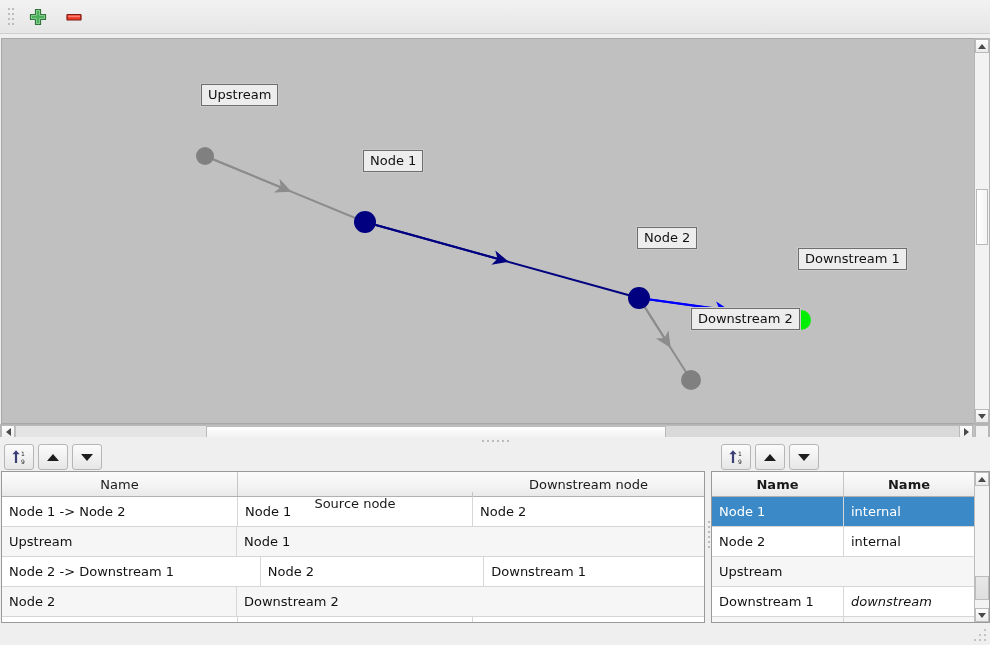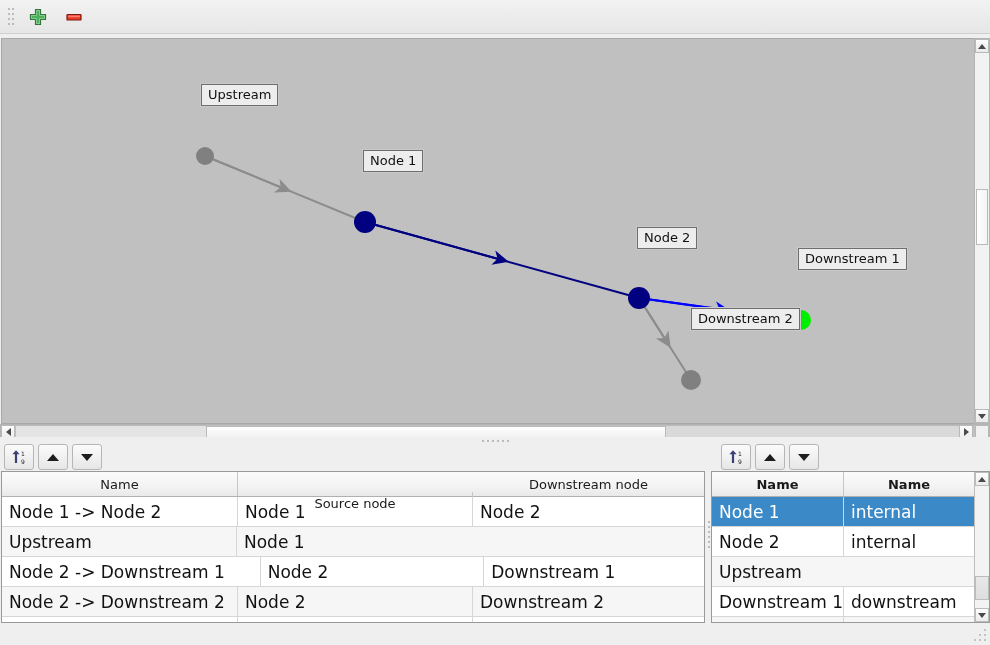--- a/index.html
+++ b/index.html
@@ -219,21 +219,21 @@
     box-sizing: border-box;
     border-bottom: 1px solid #d6d6d6;
   }
   .trow.odd  { background: #ffffff; }
   .trow.even { background: #f6f6f6; }
   .trow.sel  { background: #3b8ac7; }
   .trow.sel .td { color: #ffffff; }
   .td {
     display: flex; align-items: center;
     padding-left: 7px;
-    font-size: 17px;
+    font-size: 13px;
     color: #121212;
     border-right: 1px solid #d6d6d6;
     box-sizing: border-box;
     height: 100%;
     overflow: hidden; white-space: nowrap;
   }
   .td:last-child { border-right: none; }
 
   
   .tbl-vscroll {
@@ -416,21 +416,20 @@
     <div class="trow even">
       <div class="td" style="width:235px;">Upstream</div>
       <div class="td" style="width:231px;">Node 1</div>
     </div>
     <div class="trow odd">
       <div class="td" style="width:272px;">Node 2 -&gt; Downstream 1</div>
       <div class="td" style="width:235px;">Node 2</div>
       <div class="td" style="width:231px;">Downstream 1</div>
     </div>
     <div class="trow even">
-      <div class="td" style="width:236px;">Node 2 -&gt; Downstream 2</div>
       <div class="td" style="width:235px;">Node 2</div>
       <div class="td" style="width:231px;">Downstream 2</div>
     </div>
     <div class="trow odd" style="height:14px;">
       <div class="td" style="width:236px;"></div>
       <div class="td" style="width:235px;"></div>
       <div class="td" style="width:231px;"></div>
     </div>
   </div>
 </div>
@@ -477,21 +476,21 @@
     </div>
     <div class="trow odd" style="width:262px;">
       <div class="td" style="width:132px;">Node 2</div>
       <div class="td" style="width:130px;">internal</div>
     </div>
     <div class="trow even" style="width:262px;">
       <div class="td" style="width:132px;">Upstream</div>
     </div>
     <div class="trow odd" style="width:262px;">
       <div class="td" style="width:132px;">Downstream 1</div>
-      <div class="td" style="width:130px;">downstream</div>
+      <div class="td" style="width:130px;font-style:italic;">downstream</div>
     </div>
     <div class="trow even" style="width:262px; height:14px;">
       <div class="td" style="width:132px;"></div>
       <div class="td" style="width:130px;"></div>
     </div>
 
     <div class="tbl-vscroll">
       <div class="sb-btn sb-up">
           <span class="arrow-up"></span>
         </div>

